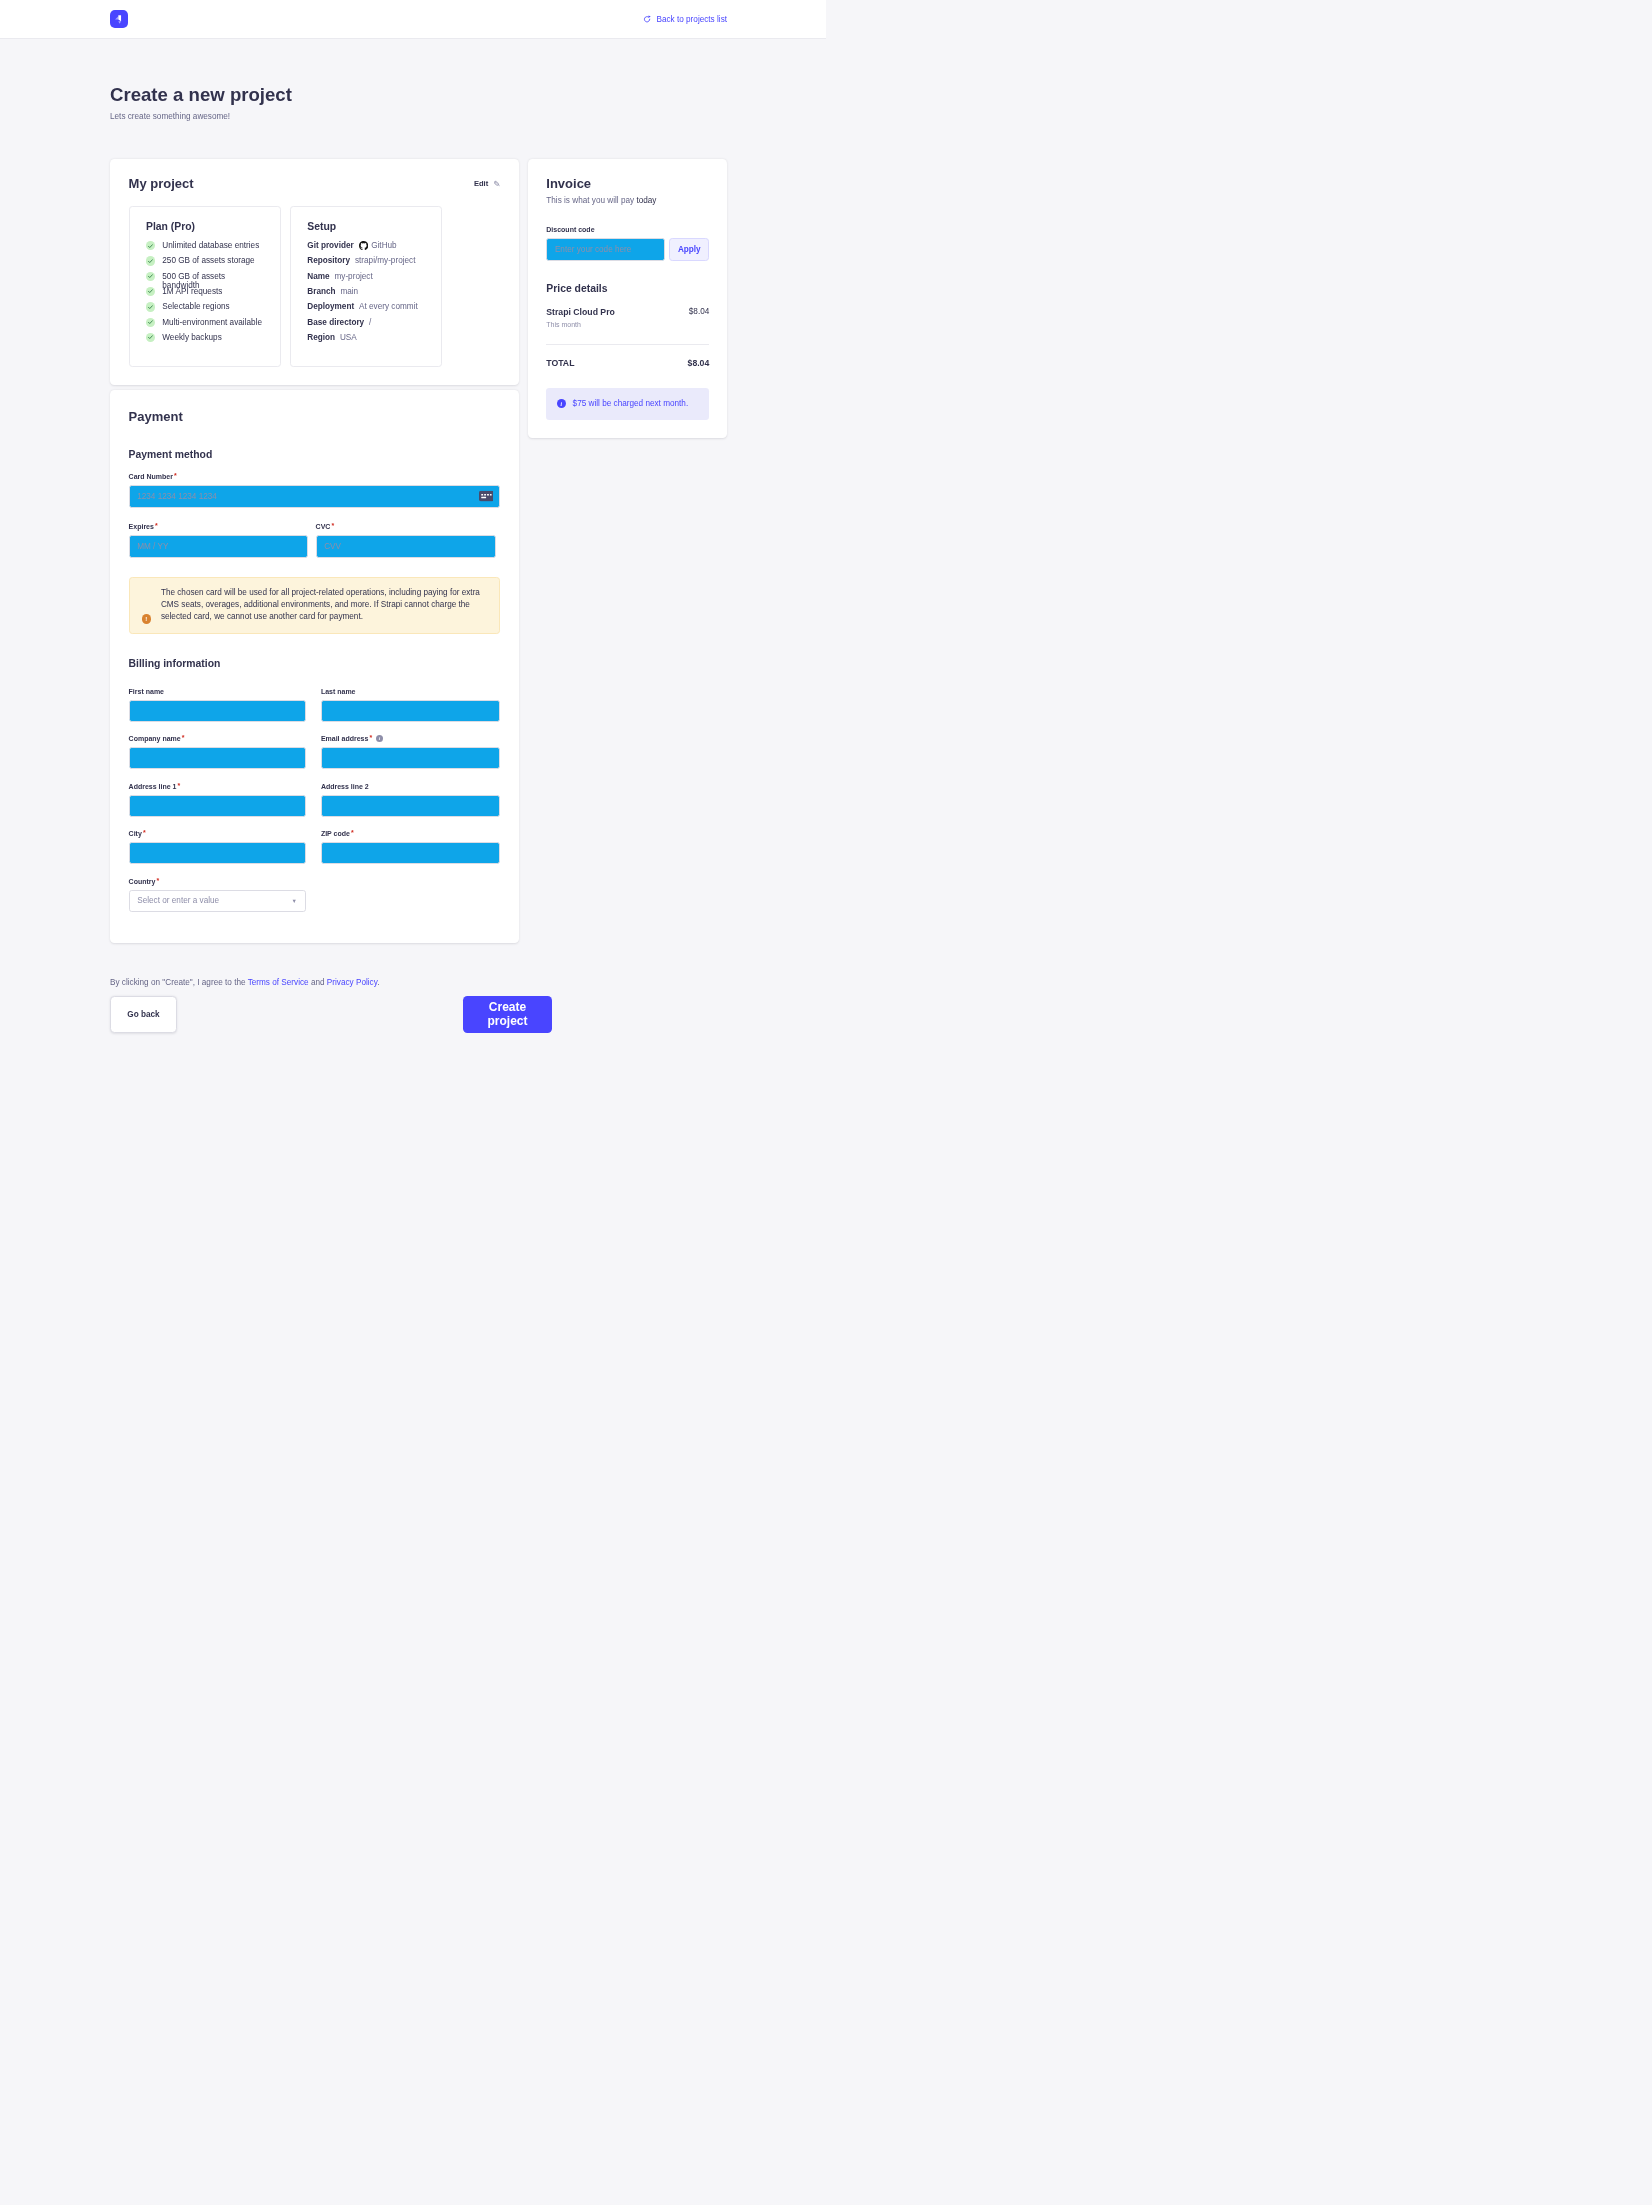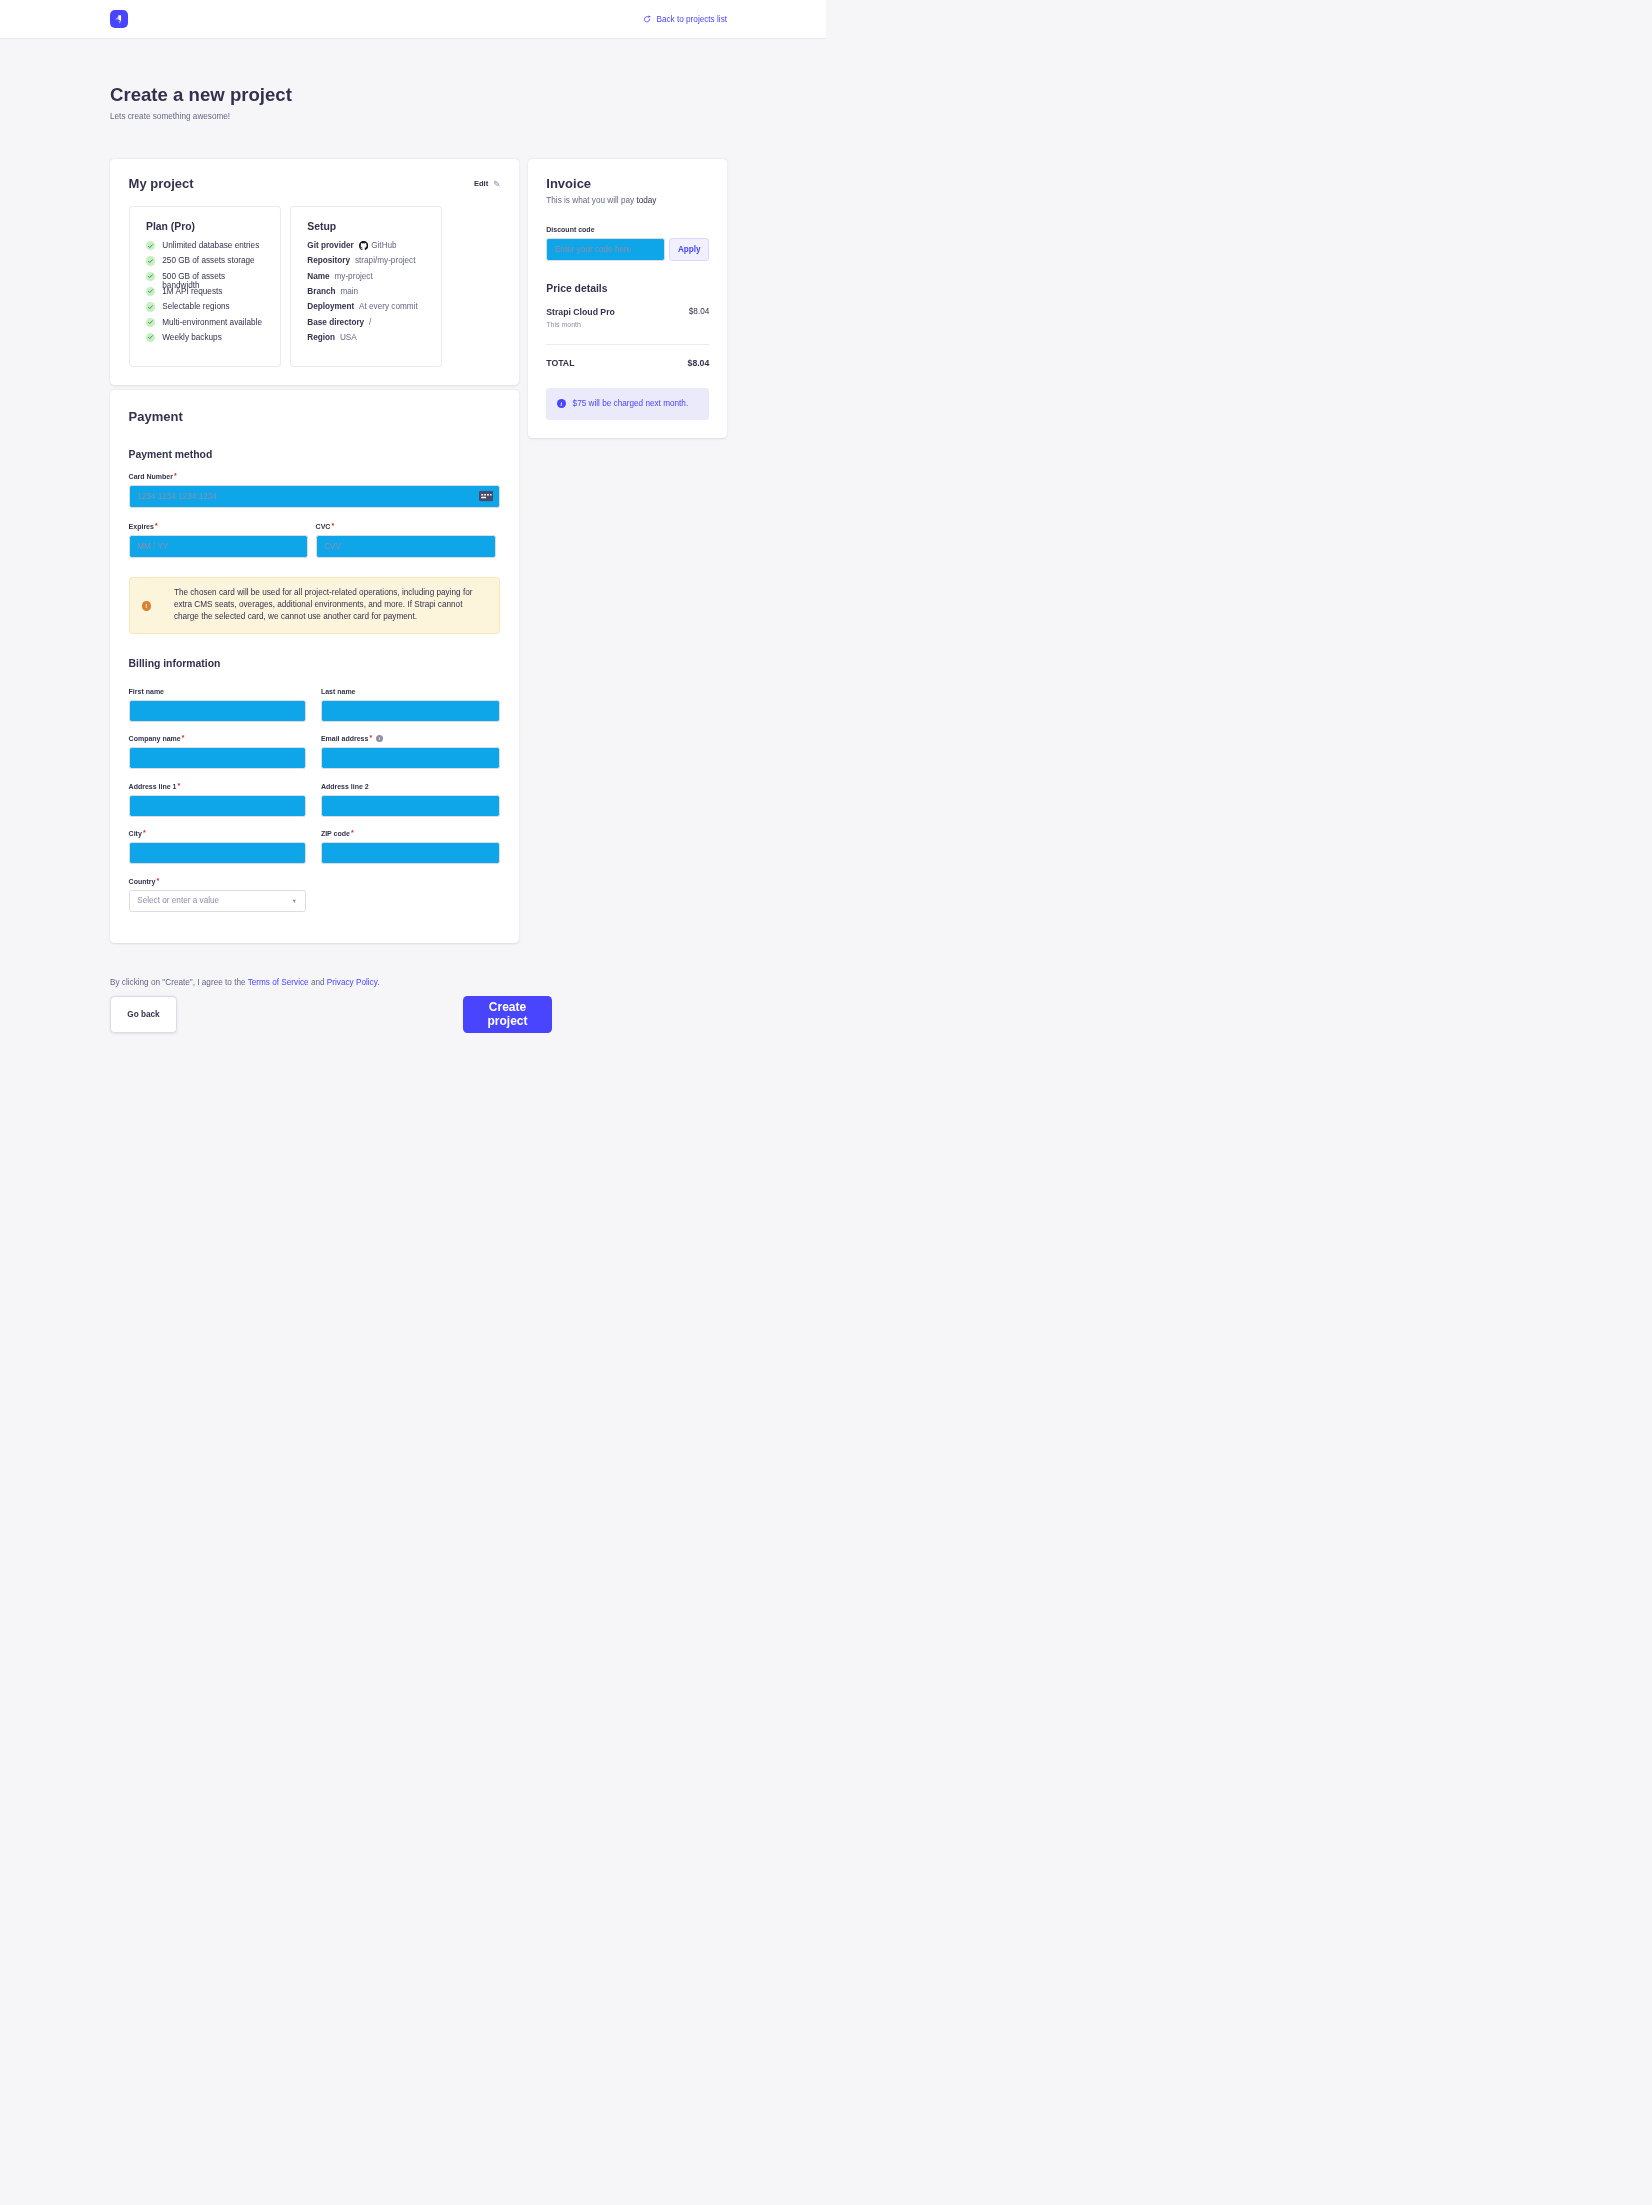--- a/index.html
+++ b/index.html
@@ -71,21 +71,21 @@
     padding: 0 7.6px; font-size: 8.2px; color: #32324d; font-family: inherit; outline: none; background: #0ea5e9;
   }
   input.tall { height: 23px; }
   input.text::placeholder { color: #8e8ea9; opacity: 1; }
   .mt24 { margin-top: 13px; }
   .input-wrap { position: relative; }
   .card-icon { position: absolute; right: 7px; top: 50%; transform: translateY(-50%); display: flex; }
   .two-col { display: grid; grid-template-columns: 179px 180px; column-gap: 8px; margin-top: 15.3px; }
   .warning {
     margin-top: 18.6px; background: #fdf4dc; border: 0.5px solid #fae7b9; border-radius: 3.3px;
-    padding: 9.3px 12px; display: flex; gap: 23px; align-items: center;
+    padding: 9.3px 12px; display: flex; gap: 10px; align-items: flex-end;
   }
   .warn-dot {
     width: 9.3px; height: 9.3px; border-radius: 50%; background: #d9822f; color: #fff; flex: 0 0 9.3px;
     font-size: 6px; font-weight: bold; display: flex; align-items: center; justify-content: center; margin-top: 1.6px;
   }
   .warning p { margin: 0; font-size: 8.2px; line-height: 1.5; color: #32324d; }
   .billing-head { margin-top: 24px; }
   .billing-grid { display: grid; grid-template-columns: 177px 179px; column-gap: 15.3px; row-gap: 13.7px; margin-top: 18.6px; }
   .country-field { margin-top: 13.7px; width: 177px; }
   .select {

